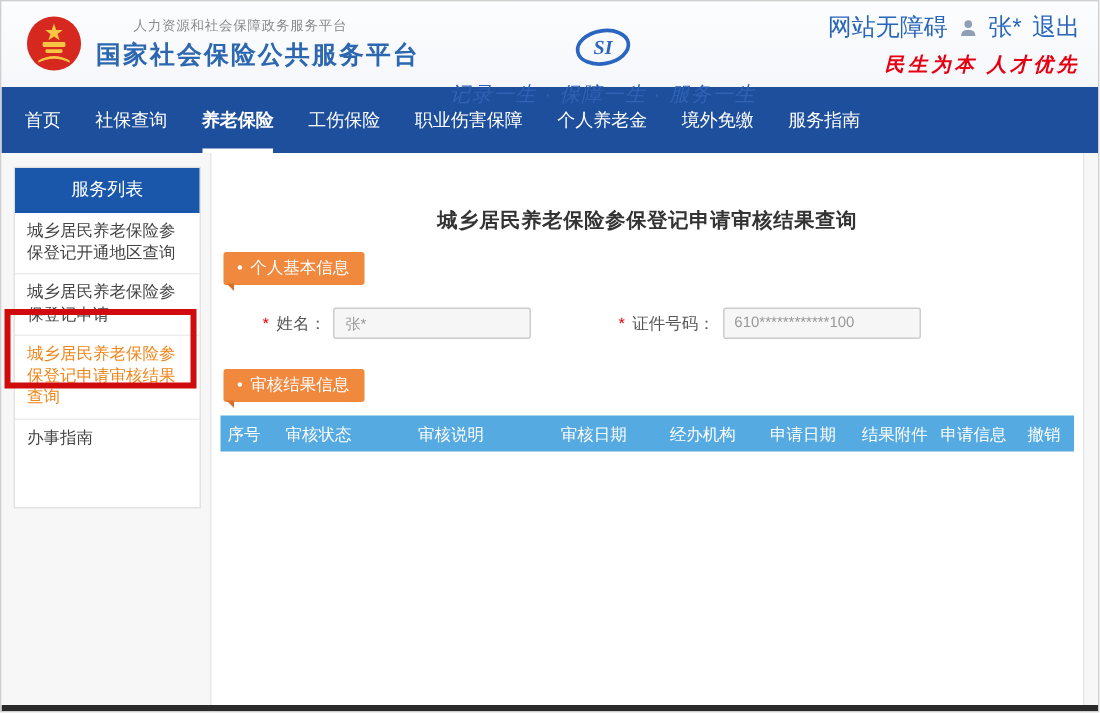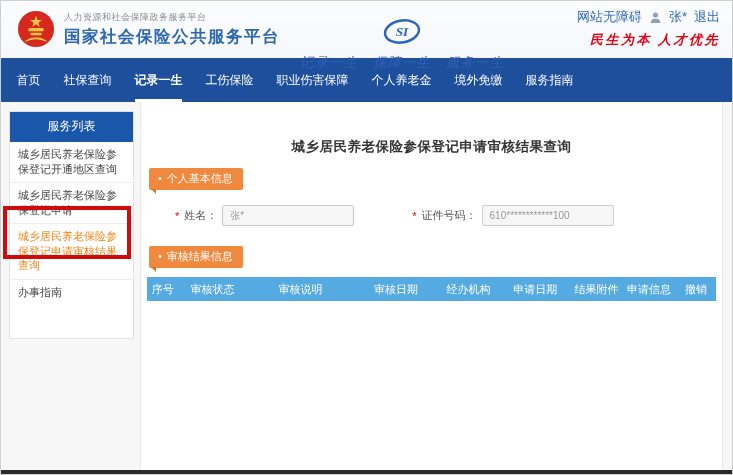--- a/index.html
+++ b/index.html
@@ -3,26 +3,26 @@
 <meta charset="utf-8">
 <style>
   * { margin:0; padding:0; box-sizing:border-box; }
   body { font-family:"Liberation Sans","DejaVu Sans",sans-serif; background:#e9e9e9; }
   .page { width:733px; height:475px; background:#fff; border:1px solid #cfcfcf; position:relative; overflow:hidden; margin:0 auto; }
 
   
   .header { height:57px; position:relative; background:linear-gradient(#fcfdff,#f5f7fa); }
   .brand { position:absolute; left:16px; top:9px; display:flex; align-items:center; gap:9px; }
   .emblem { width:38px; height:38px; flex:0 0 auto; }
-  .brand-sub { font-size:9px; color:#8a8a8a; letter-spacing:.5px; }
+  .brand-sub { font-size:9px; color:#8a8a8a; letter-spacing:.5px;margin-left:25px; }
   .brand-title { font-size:16.5px; font-weight:bold; color:#2c67af; letter-spacing:1.5px; margin-top:2px; }
   .center-logo { position:absolute; left:299px; top:17px; display:flex; align-items:center; gap:9px;flex-direction:column; }
   .slogan { font-size:13.5px; color:#2f62b5; font-weight:normal; font-style:italic; letter-spacing:1px; white-space:nowrap; }
   .header-right { position:absolute; right:12px; top:7px; text-align:right; }
-  .header-links { display:flex; align-items:center; justify-content:flex-end; gap:7px; font-size:13px; }
+  .header-links { display:flex; align-items:center; justify-content:flex-end; gap:7px; font-size:16px; }
   .hlink { color:#2a66b8; text-decoration:none; cursor:pointer; }
   .user-ic { width:13px; height:13px; }
   .red-slogan { margin-top:5px; font-size:13px; color:#e60012; font-weight:bold; font-style:italic; letter-spacing:2.5px; white-space:nowrap; }
 
   
   .nav { height:44px; background:#1e4f9d; display:flex; align-items:stretch; padding-left:4px; }
   .nav-item { color:#fff; font-size:12px; padding:0 11.5px; display:flex; align-items:center; position:relative; cursor:pointer; white-space:nowrap; }
   .nav-item.active { font-weight:bold; }
   .nav-item.active::after { content:''; position:absolute; left:12px; right:12px; bottom:0; height:3px; background:#fff; }
 
@@ -90,21 +90,21 @@
         <span class="hlink">张*</span>
         <span class="hlink">退出</span>
       </div>
       <div class="red-slogan">民生为本 人才优先</div>
     </div>
   </div>
 
   <div class="nav">
     <div class="nav-item">首页</div>
     <div class="nav-item">社保查询</div>
-    <div class="nav-item active">记录一生</div>
+    <div class="nav-item active">养老保险</div>
     <div class="nav-item">工伤保险</div>
     <div class="nav-item">职业伤害保障</div>
     <div class="nav-item">个人养老金</div>
     <div class="nav-item">境外免缴</div>
     <div class="nav-item">服务指南</div>
   </div>
 
   <div class="content">
 
     <div class="sidebar">

